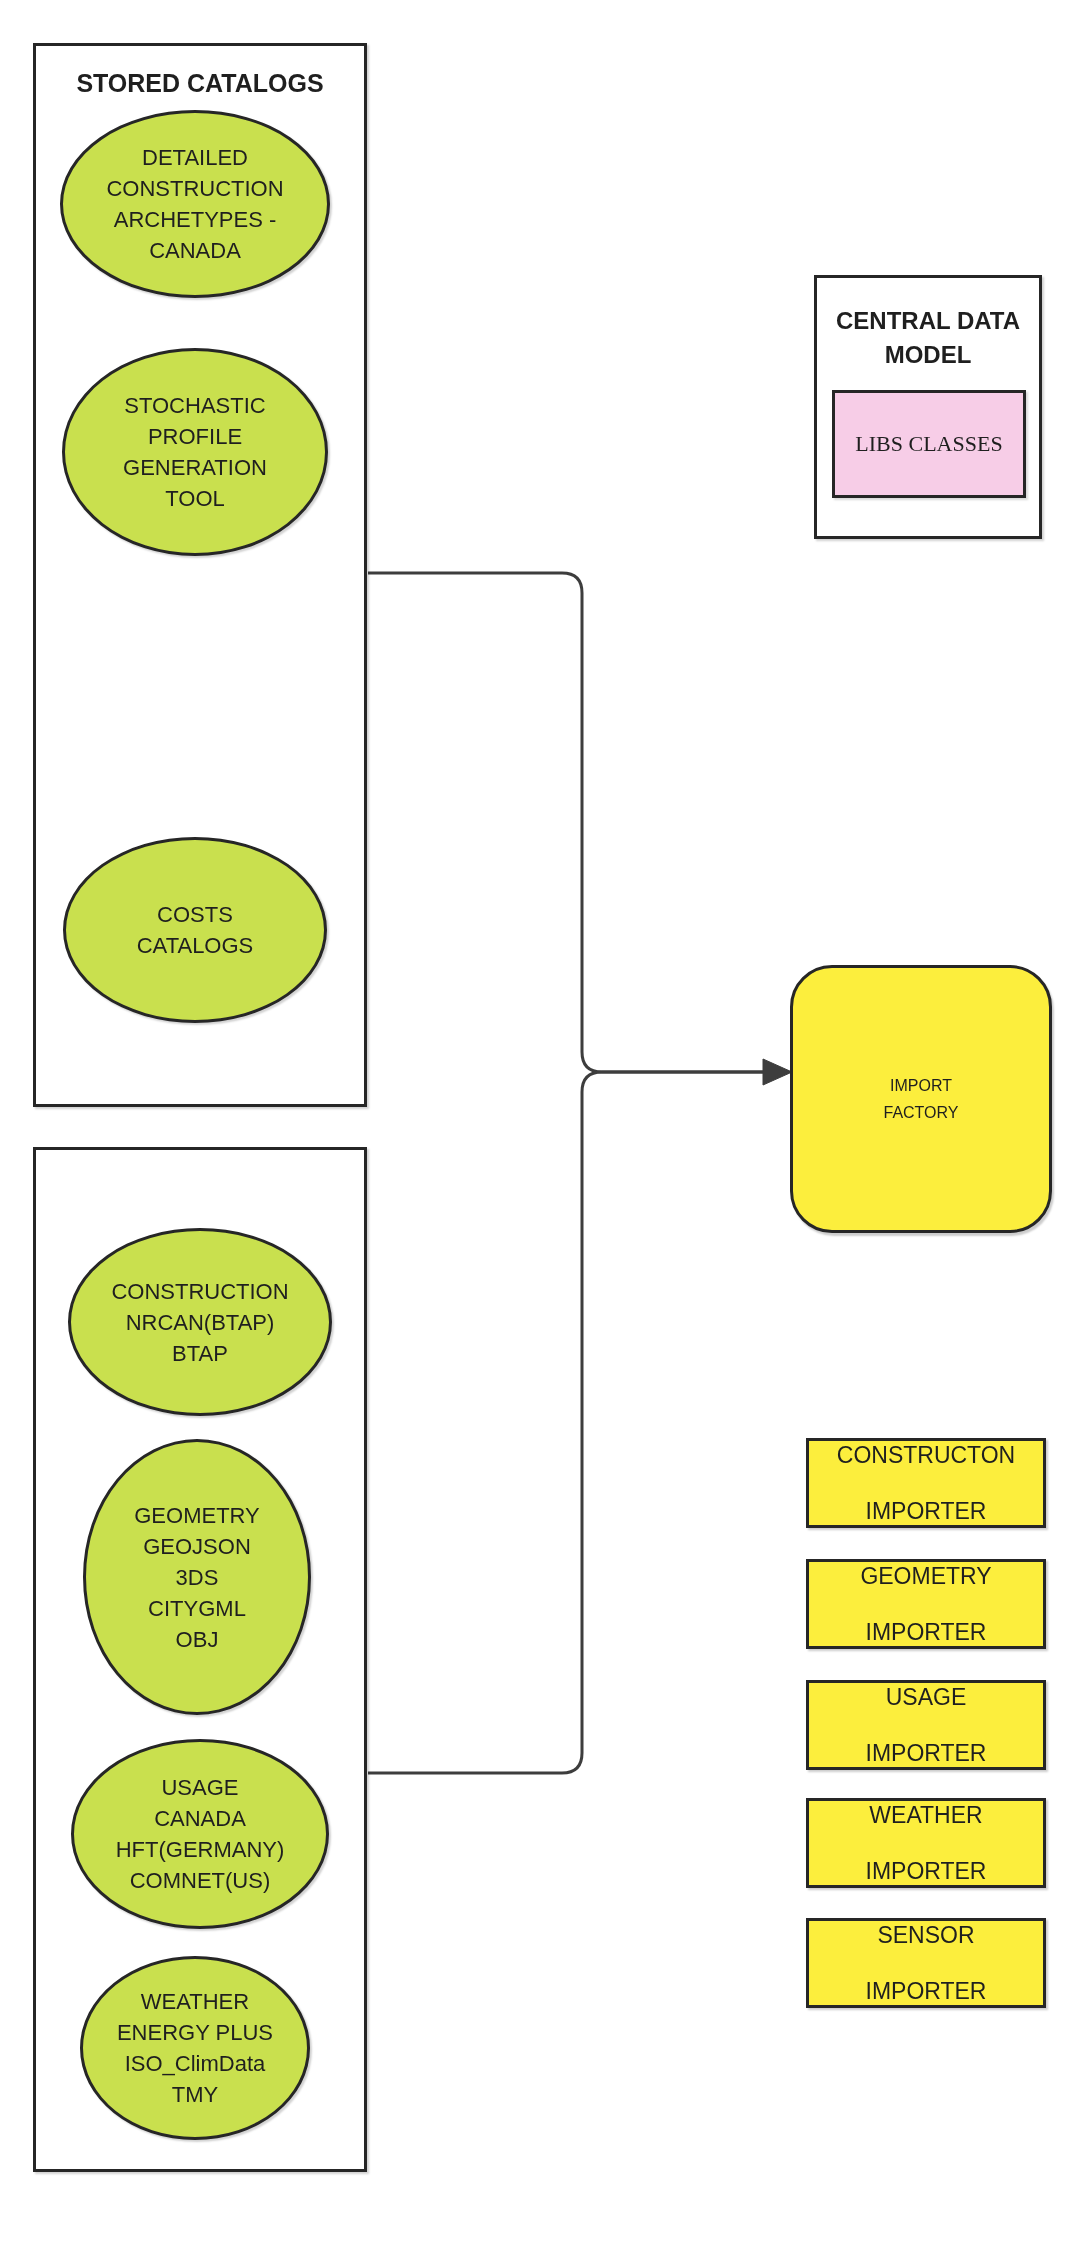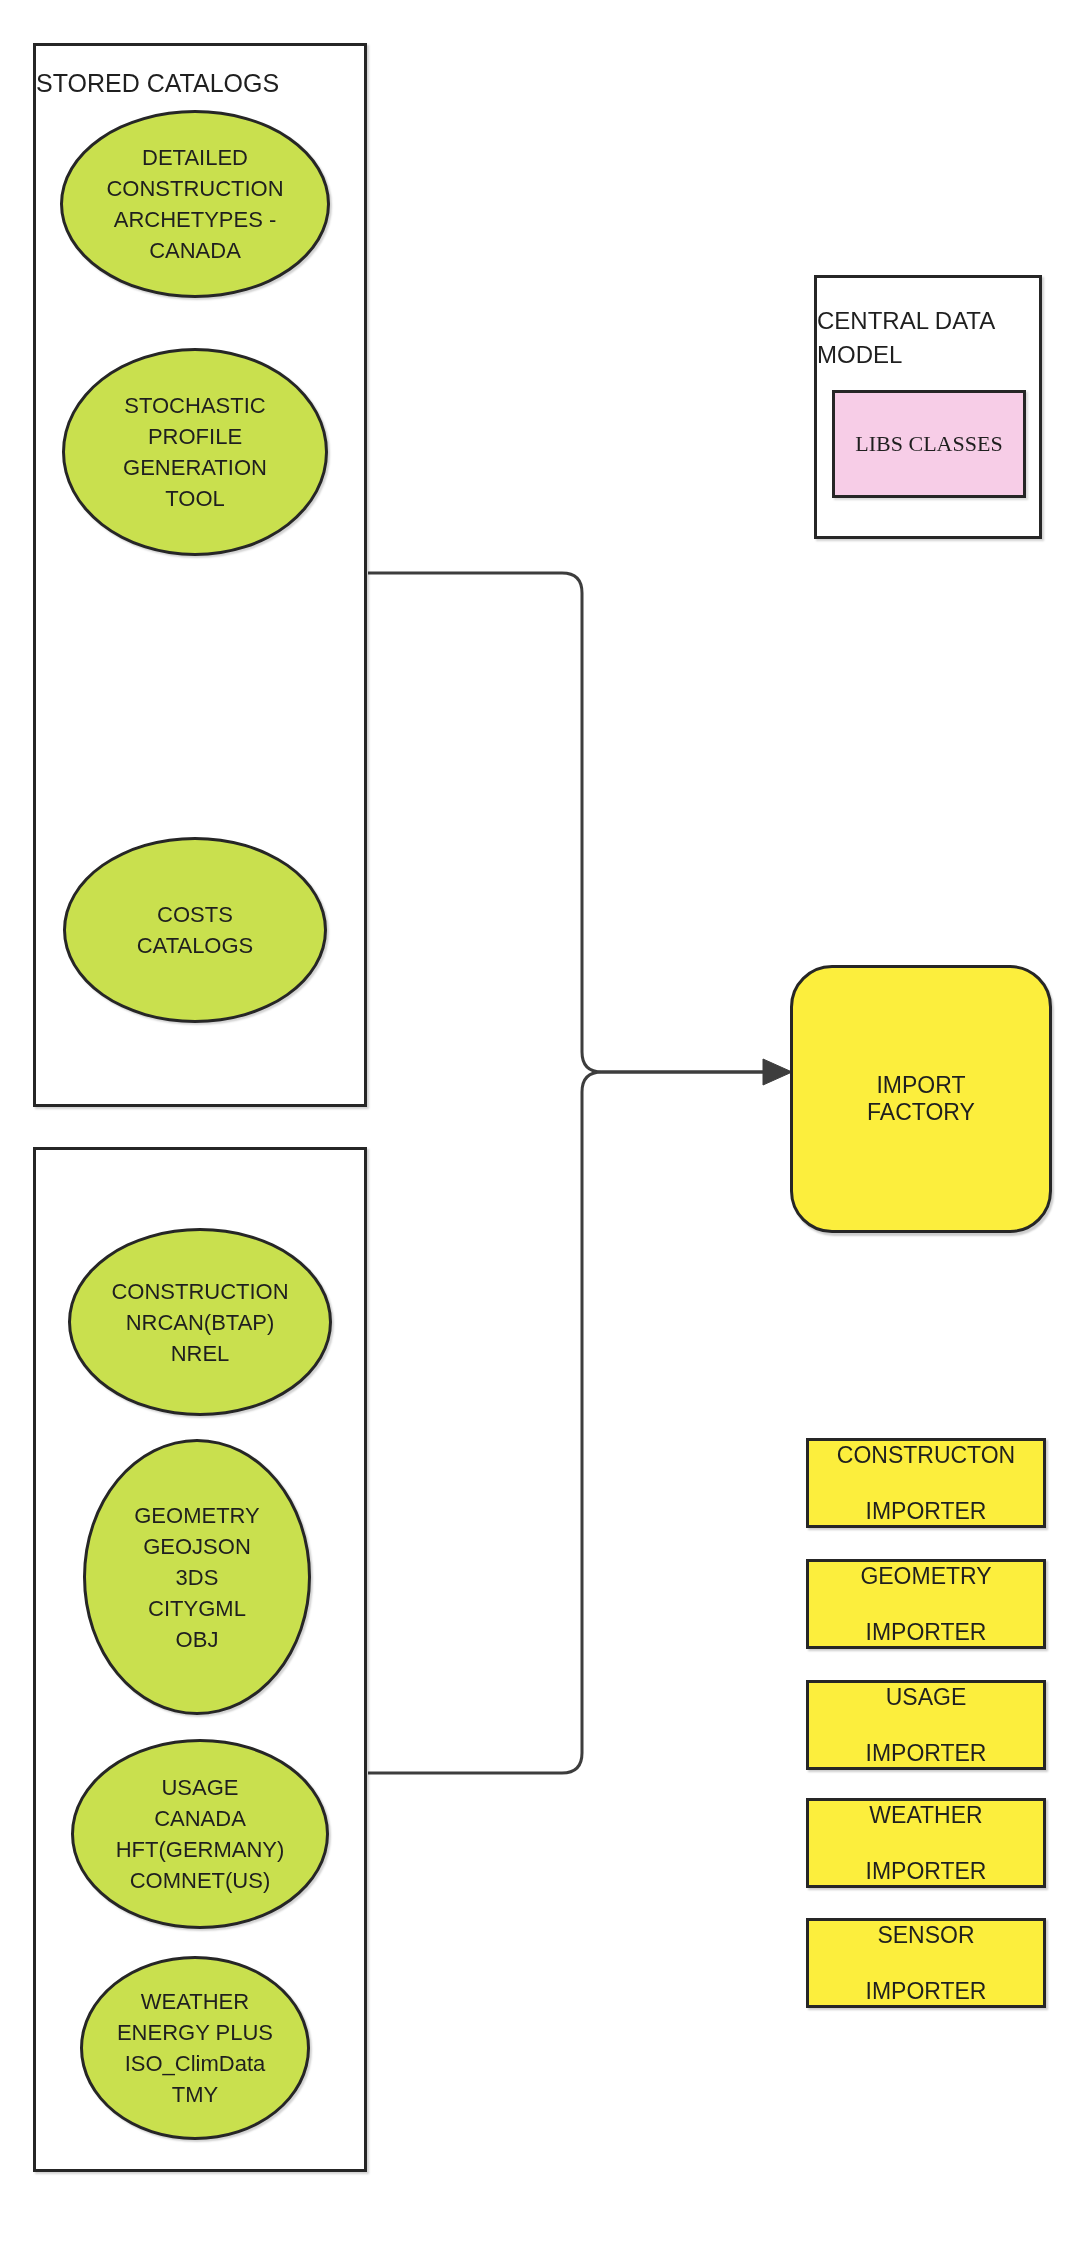--- a/index.html
+++ b/index.html
@@ -27,23 +27,24 @@
   .connectors path{fill:none;stroke:var(--connector);stroke-width:3;}
   .connectors polygon{fill:var(--connector);stroke:var(--connector);}
   .group{
     position:absolute;
     background:var(--canvas-bg);
     border:3px solid var(--stroke-dark);
     box-sizing:border-box;
     box-shadow:2px 2px 2px rgba(0,0,0,0.18);
   }
   .group-title{
-    font-weight:400;
+    font-weight:700;
     font-size:25px;
     line-height:35px;
+    text-align:center;
     padding-top:20px;
     color:var(--text-dark);
   }
   .group-title span{display:block;}
   .central-title{
     font-size:24px;
     line-height:34px;
     padding-top:26px;
   }
   .ellipse{
@@ -74,21 +75,21 @@
   }
   .import-factory{
     position:absolute;
     left:790px;top:965px;width:262px;height:268px;
     background:var(--node-yellow);
     border:3px solid var(--stroke-dark);
     border-radius:42px;
     box-sizing:border-box;
     display:flex;flex-direction:column;align-items:center;justify-content:center;
     text-align:right;
-    font-size:23px;line-height:27px;
+    font-size:16px;line-height:27px;
     box-shadow:2px 3px 2px rgba(0,0,0,0.2);
   }
   .import-factory span{display:block;}
   .importer{
     position:absolute;
     left:806px;width:240px;height:90px;
     background:var(--node-yellow);
     border:3px solid var(--stroke-dark);
     box-sizing:border-box;
     display:flex;flex-direction:column;align-items:center;justify-content:center;
@@ -135,21 +136,21 @@
   </div>
 
   <div class="group" style="left:33px;top:1147px;width:334px;height:1025px">
     <div class="group-title">
     </div>
   </div>
 
   <div class="ellipse" style="left:68px;top:1228px;width:264px;height:188px">
     <span>CONSTRUCTION</span>
     <span>NRCAN(BTAP)</span>
-    <span>NREL</span>
+    <span>BTAP</span>
   </div>
 
   <div class="ellipse" style="left:83px;top:1439px;width:228px;height:276px">
     <span>GEOMETRY</span>
     <span>GEOJSON</span>
     <span>3DS</span>
     <span>CITYGML</span>
     <span>OBJ</span>
   </div>
 

